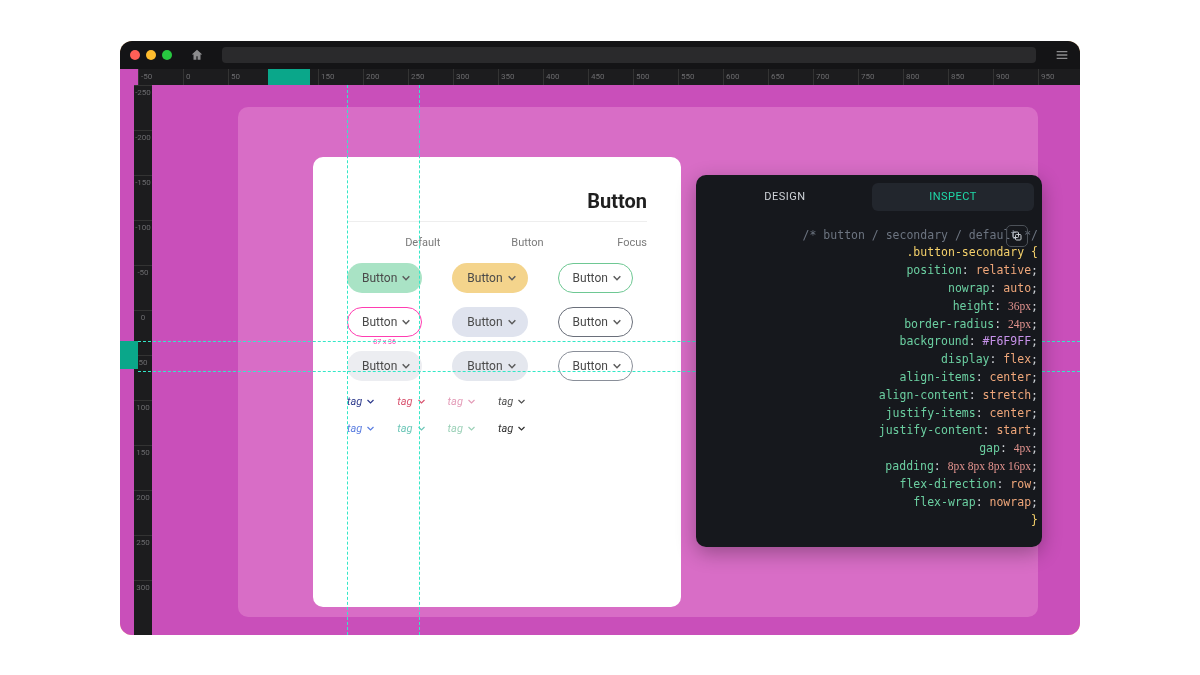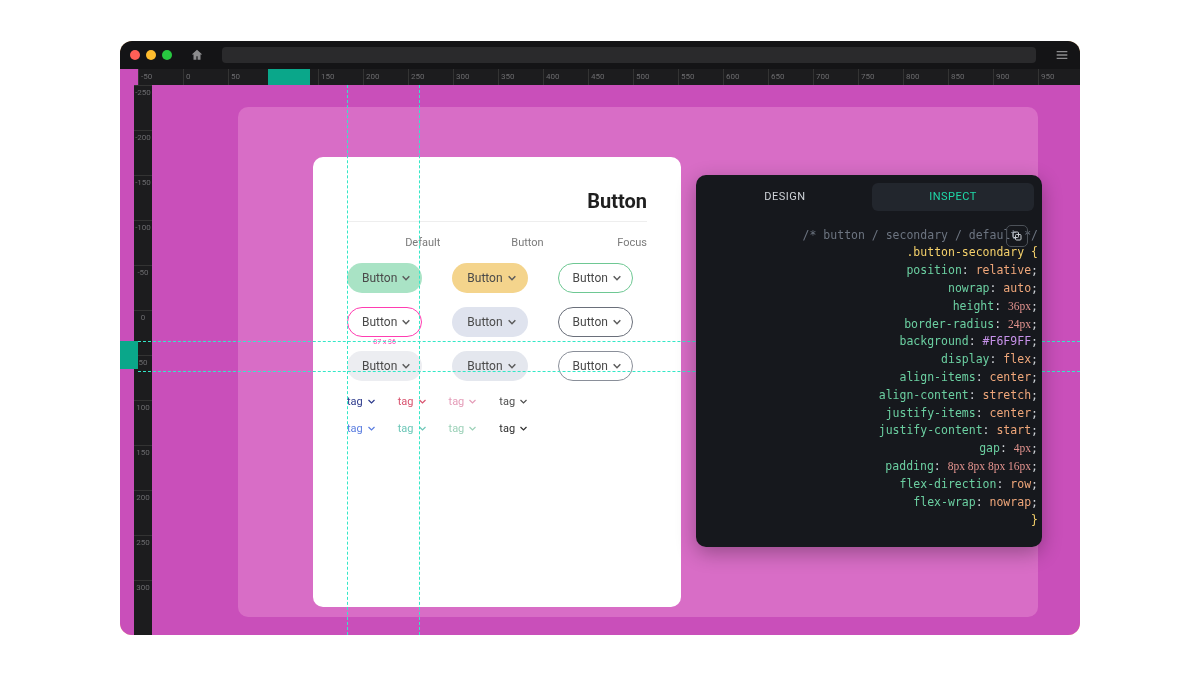--- a/index.html
+++ b/index.html
@@ -154,21 +154,21 @@
   .gline-v { position:absolute; top:0; bottom:0; border-left:1px dashed #33e8c7; z-index:5; pointer-events:none;}
 
   .tags-head {
     font-size:18px; font-weight:700; color:#1f1f1f;
     border-bottom:1px solid #eee;
     padding-bottom:8px;
     margin-top:36px;
   }
   .tag-row { display:flex; gap:22px; margin-top:14px; }
   .tag {
-    font-size:11px; display:inline-flex; align-items:center; gap:4px;
+    font-size:11px; display:inline-flex; align-items:center; gap:4px;font-style:italic;
   }
   .tag svg { width:9px; height:9px; }
   .t-navy { color:#2d3a8c; } .t-navy svg{stroke:#2d3a8c;}
   .t-red  { color:#d9536f; } .t-red svg{stroke:#d9536f;}
   .t-pink { color:#e49cb8; } .t-pink svg{stroke:#e49cb8;}
   .t-grey { color:#4f4f4f; } .t-grey svg{stroke:#4f4f4f;}
   .t-blue { color:#5a7de0; } .t-blue svg{stroke:#5a7de0;}
   .t-teal { color:#6dc7b8; } .t-teal svg{stroke:#6dc7b8;}
   .t-ltgn { color:#9cd1b8; } .t-ltgn svg{stroke:#9cd1b8;}
   .t-dark { color:#2f2f2f; } .t-dark svg{stroke:#2f2f2f;}

